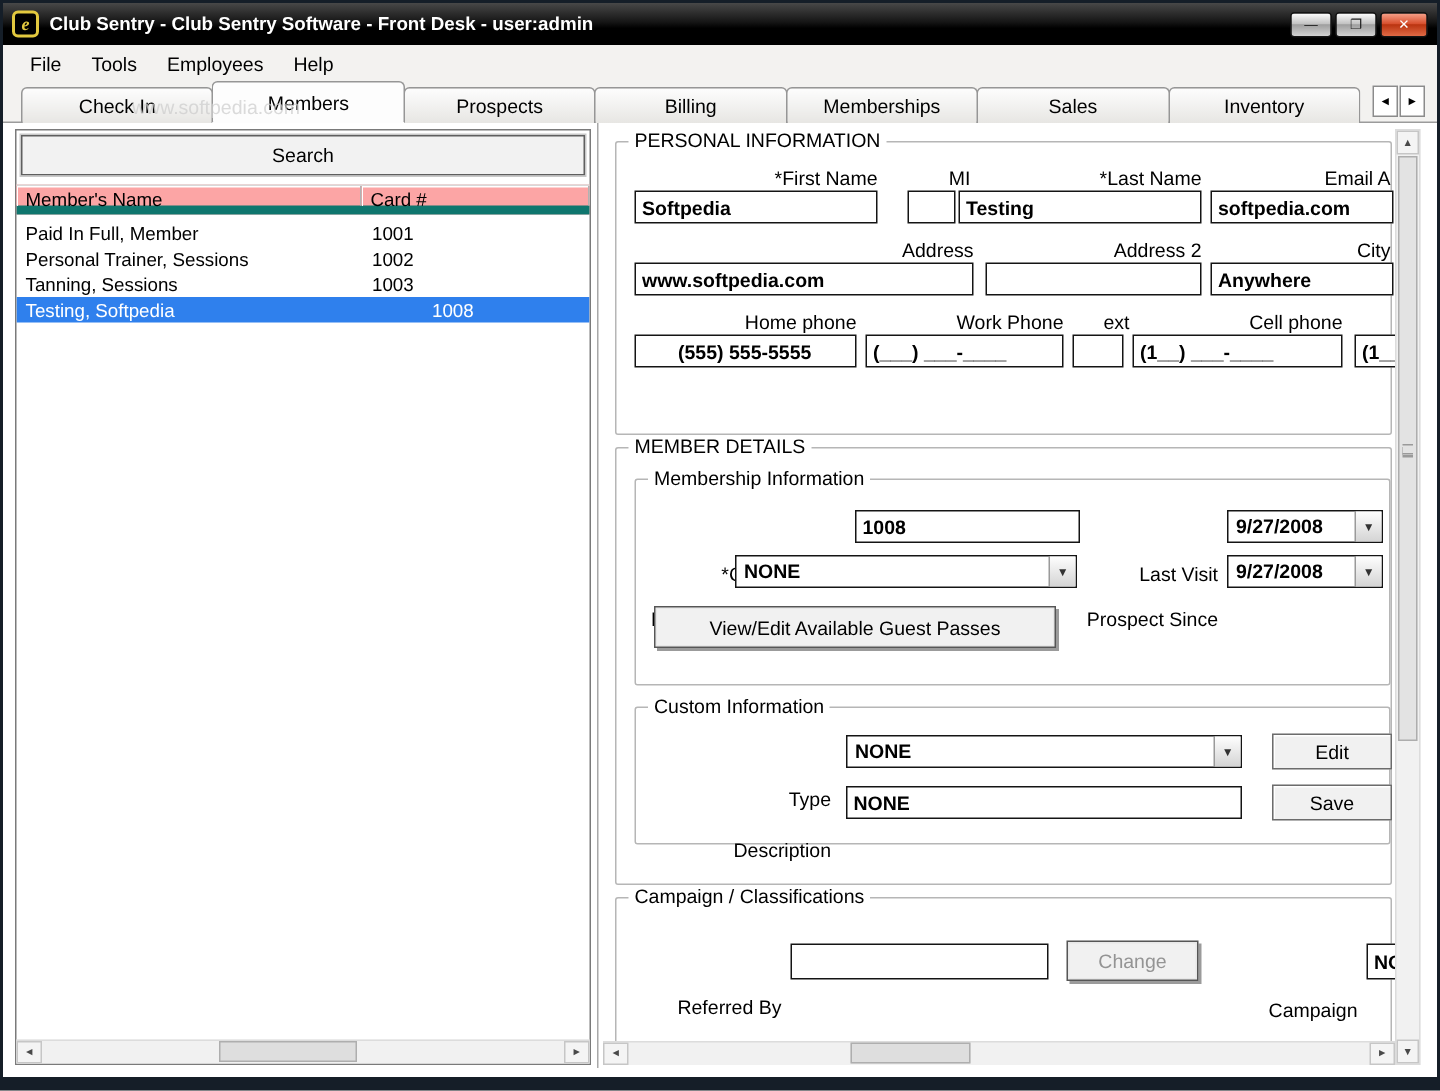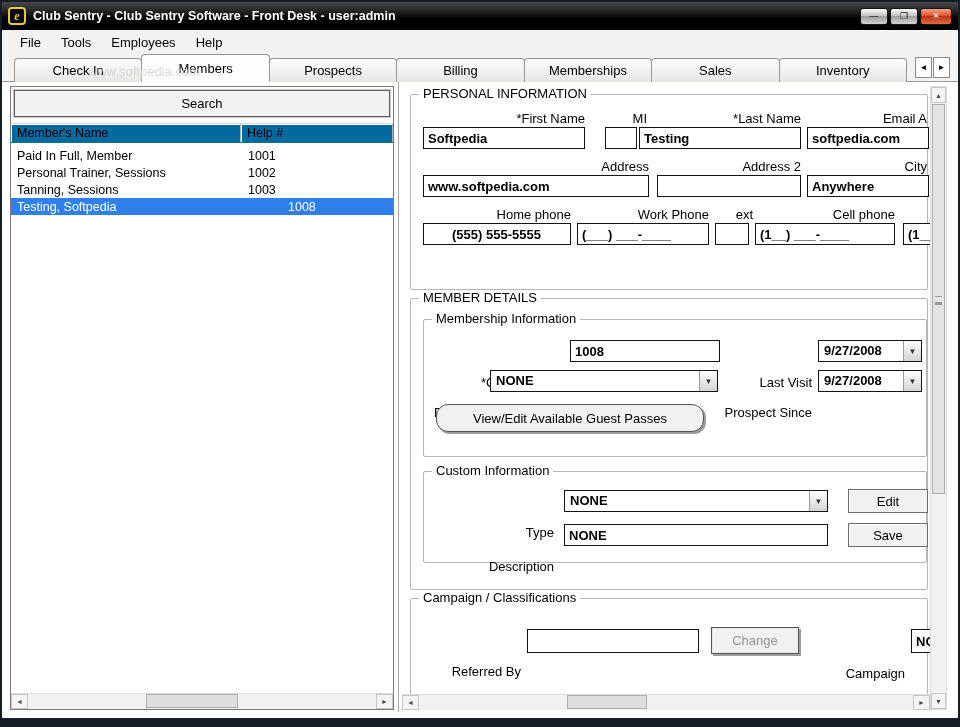--- a/index.html
+++ b/index.html
@@ -54,21 +54,21 @@
   .content { position:absolute; left:0; top:80px; right:0; bottom:0; background:#fff; }
   .splitter { position:absolute; left:396px; top:0; bottom:6px; width:1px; background:#a8a8a8; }
 
   
   .left-panel { position:absolute; left:8px; top:4px; width:384px; height:624px;
     border:1px solid #7a7a7a; background:#fff; }
   .search-btn { position:absolute; left:3px; top:3px; width:376px; height:27px;
     background:#f2f2f2; border:1px solid #5f5f5f; outline:1px solid #c9c9c9;
     font-family:"Liberation Sans",sans-serif; font-size:13px; color:#000; }
   .list-header { position:absolute; left:0; top:36px; right:0; height:20px; display:flex;
-    background:#0369a1; border-top:1px solid #d8d8d8; border-bottom:1px solid #0f766e; }
+    background:#fca5a5; border-top:1px solid #d8d8d8; border-bottom:6px solid #0f766e; }
   .hcell { padding:2px 6px; font-size:12.5px; color:#000;
     border-right:1px solid #b2b2b2; box-shadow:inset 1px 1px 0 #fff; }
   .hcell.name { width:230px; }
   .hcell.card { flex:1; }
   .list-body { position:absolute; left:0; top:60px; right:0; bottom:16px; overflow:hidden; }
   .lrow { display:flex; height:17px; align-items:center; font-size:12.5px; color:#000; }
   .lrow .cname { width:230px; padding-left:6px; white-space:nowrap; overflow:hidden; }
   .lrow .ccard { padding-left:7px; }
   .lrow.selected { background:#2f80ed; color:#fff;gap:40px; }
 
@@ -178,21 +178,21 @@
   </div>
 
   <div class="content">
     <div class="splitter"></div>
 
     <div class="left-panel">
       <button class="search-btn">Search</button>
 
       <div class="list-header">
         <div class="hcell name">Member's Name</div>
-        <div class="hcell card">Help #</div>
+        <div class="hcell card">Card #</div>
       </div>
 
       <div class="list-body">
         <div class="lrow">
           <span class="cname">Paid In Full, Member</span>
           <span class="ccard">1001</span>
         </div>
         <div class="lrow">
           <span class="cname">Personal Trainer, Sessions</span>
           <span class="ccard">1002</span>
@@ -269,21 +269,21 @@
           <div class="combo" style="left:66px; top:50px; width:228px;">
             <span class="val">NONE</span>
             <span class="darr">▼</span>
           </div>
           <div class="lbl side r" style="left:298px; top:50px; width:90px;">Prospect Since</div>
           <div class="combo" style="left:394px; top:50px; width:104px;">
             <span class="val">9/27/2008</span>
             <span class="darr">▼</span>
           </div>
 
-          <button class="pbtn heavy" style="left:12px; top:84px; width:268px; height:28px;border-radius:12px;">View/Edit Available Guest Passes</button>
+          <button class="pbtn heavy" style="left:12px; top:84px; width:268px; height:28px;">View/Edit Available Guest Passes</button>
         </div>
 
         <div class="gb" style="left:12px; top:172px; width:504px; height:92px;">
           <div class="legend">Custom Information</div>
 
           <div class="lbl side r" style="left:50px; top:18px; width:80px;">Type</div>
           <div class="combo" style="left:140px; top:18px; width:264px;">
             <span class="val">NONE</span>
             <span class="darr">▼</span>
           </div>

